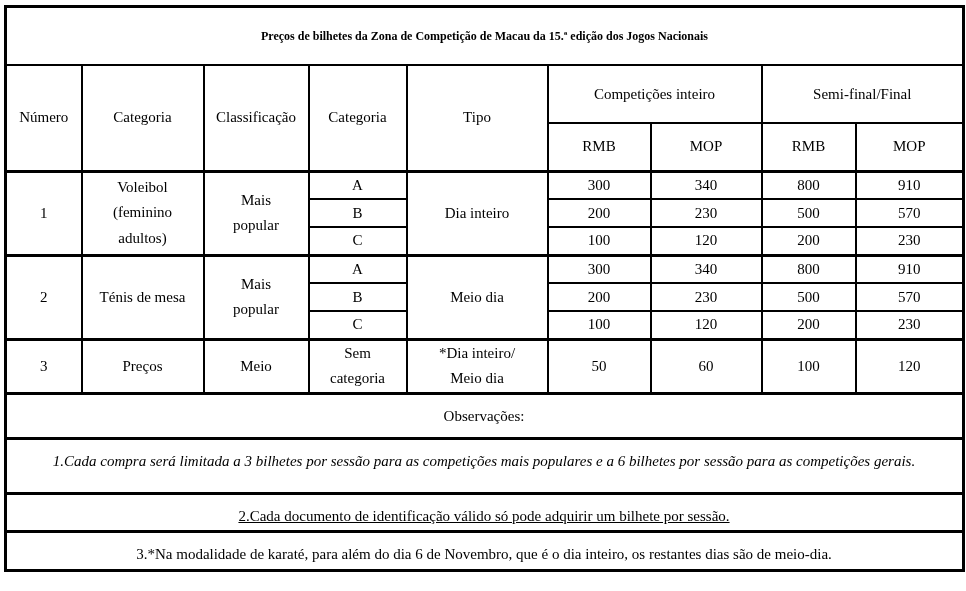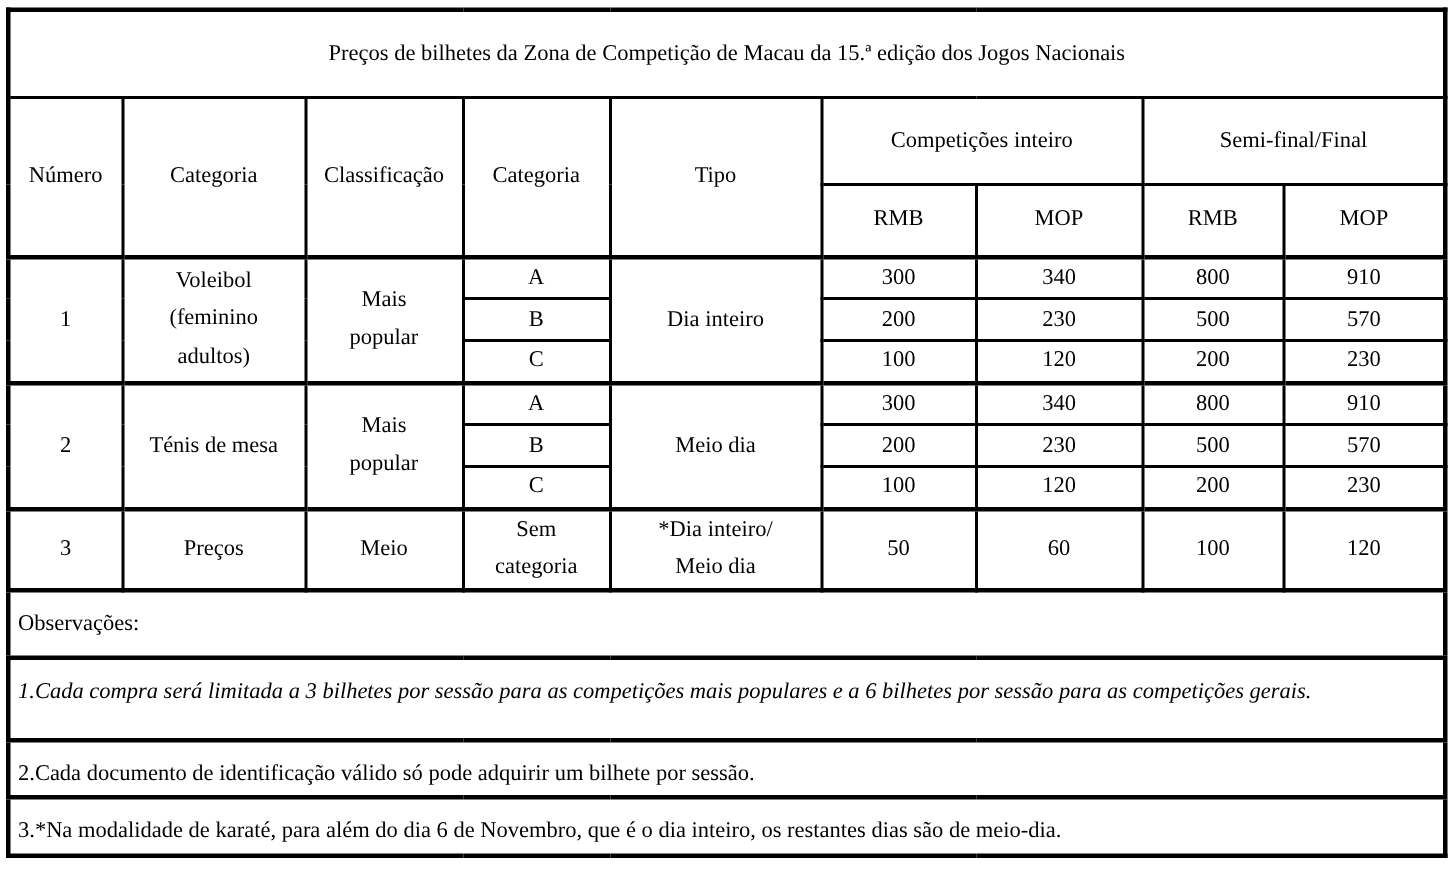--- a/index.html
+++ b/index.html
@@ -25,38 +25,38 @@
     border: 2px solid #000;
     font-weight: normal;
     text-align: center;
     vertical-align: middle;
     padding: 0;
     font-size: 15px;
     overflow: hidden;
   }
   tr.bt3 > td, tr.bt3 > th { border-top-width: 3px; }
   .title-cell {
-    font-weight: normal;
-    font-size: 15px;
+    font-weight: bold;
+    font-size: 12px;
     height: 56px;
   }
   .h1 { height: 58px; }
   .h2 { height: 48px; }
   .sub { height: 28px; }
   .karate { height: 54px; }
   .obs { height: 45px; }
   .note1 { height: 55px; font-style: italic; }
-  .note2 { height: 34px; }
+  .note2 { height: 34px; text-decoration: underline; }
   .note3 { height: 35px; }
   .ml {
     white-space: pre-line;
     line-height: 1.7;
   }
   .left-cell {
-    text-align: left;
+    text-align: center;
     vertical-align: top;
     padding: 8px 6px 0 5px;
     line-height: 1.85;
     margin-top: 32px;
   }
 </style>
 </head>
 <body>
 
 <div class="page">

